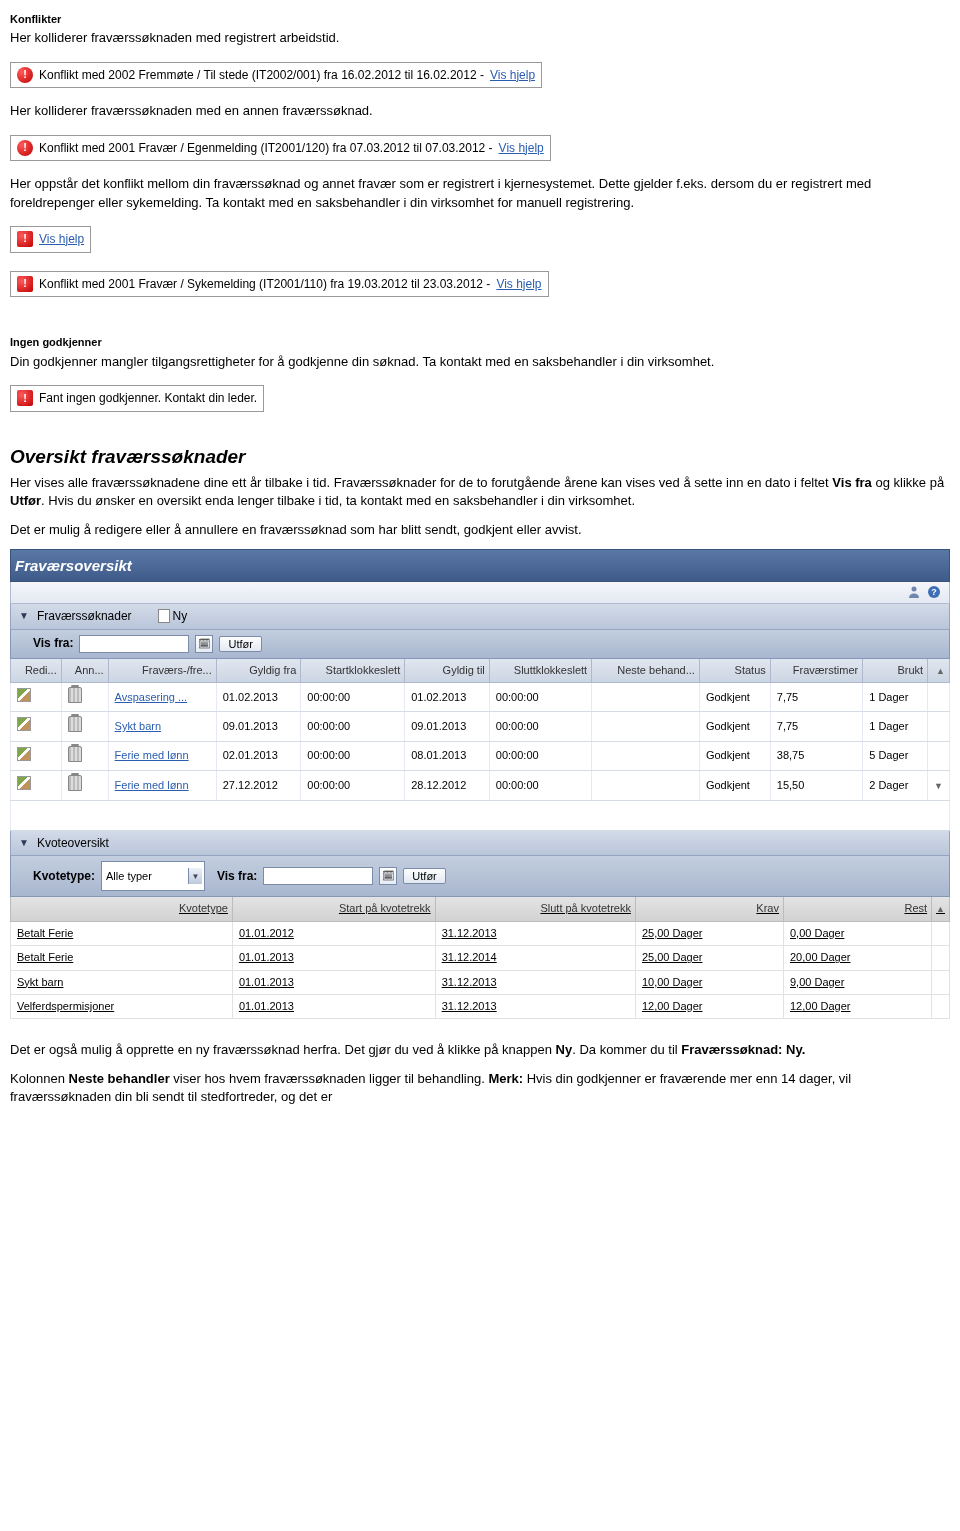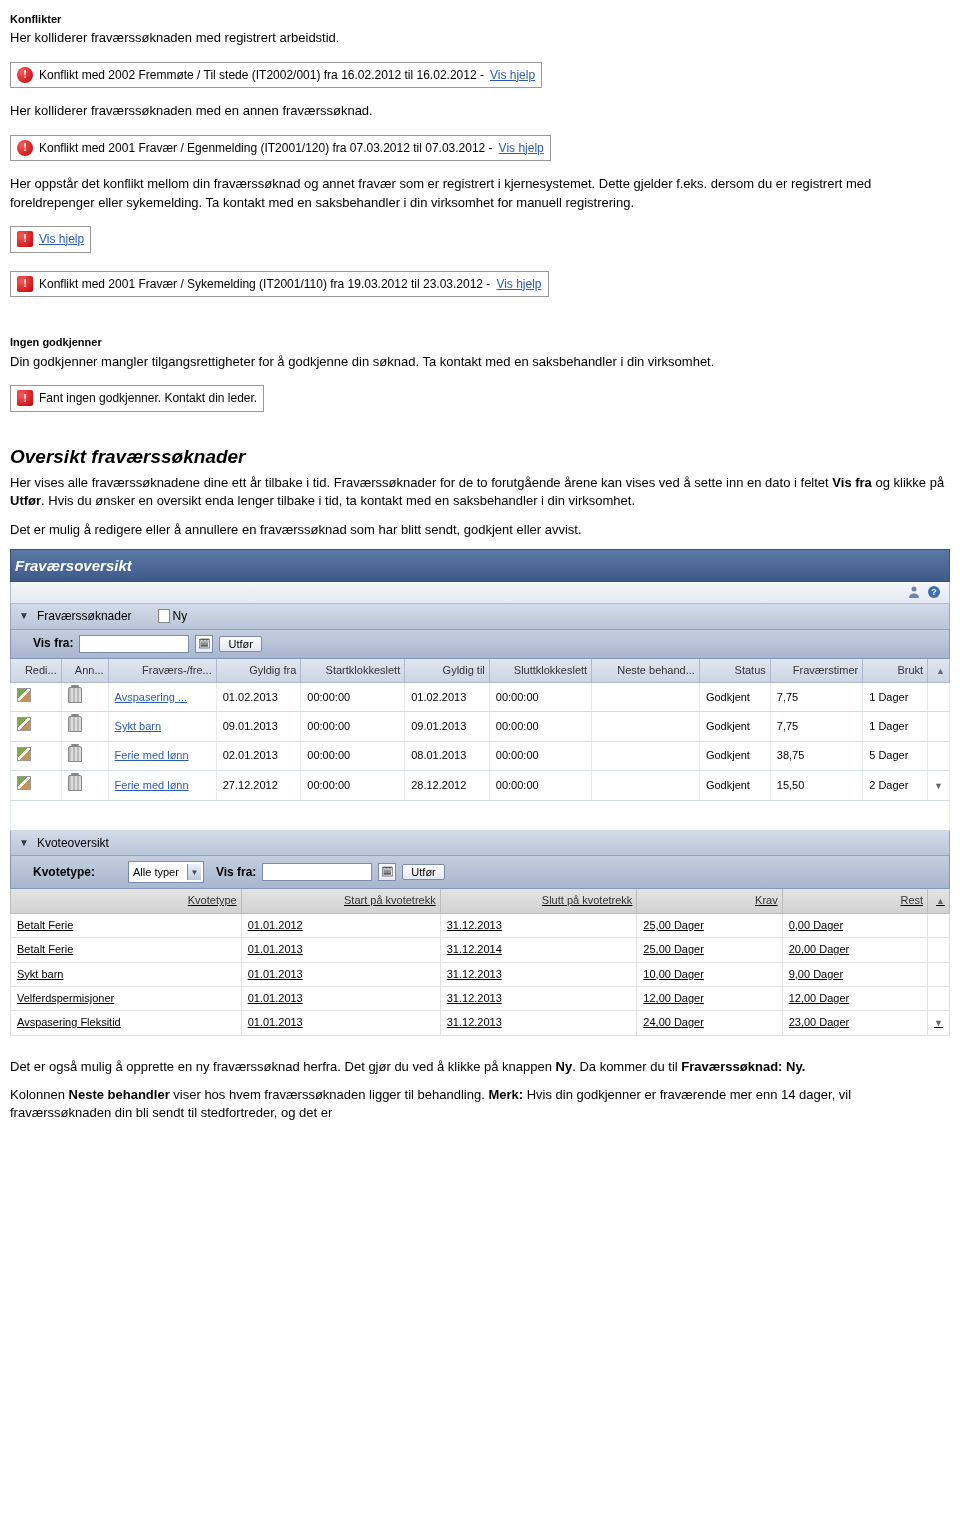--- a/index.html
+++ b/index.html
@@ -101,23 +101,23 @@
 }
 .action-btn {
   border: 1px solid #7a8ca9;
   background: linear-gradient(#fdfdfe,#e3e9f2);
   padding: 1px 8px;
   font-size: 11px;
   cursor: pointer;
   border-radius: 2px;
 }
 .select-btn {
-  border: 1px solid #7a8ca9; background:#fff; height:22px;
+  border: 1px solid #7a8ca9; background:#fff; height:30px;
   display:inline-flex; align-items:center; padding:0 2px 0 4px;
-  font-size:11px; gap:8px;margin-left:27px;
+  font-size:11px; gap:36px;
 }
 .select-btn .dd { width:14px;height:16px;background:linear-gradient(#eef2f8,#bcc9dd);border-left:1px solid #7a8ca9;display:inline-flex;align-items:center;justify-content:center;font-size:8px;color:#445;}
 table.grid {
   width: 100%;
   border-collapse: collapse;
   font-size: 11px;
   border: 1px solid #93a3c0;
   border-top: none;
 }
 table.grid th {
@@ -375,28 +375,20 @@
         <td class="scroll-col"></td>
       </tr>
       <tr>
         <td>Velferdspermisjoner</td>
         <td>01.01.2013</td>
         <td>31.12.2013</td>
         <td>12,00 Dager</td>
         <td>12,00 Dager</td>
         <td class="scroll-col"></td>
       </tr>
-      <tr>
-        <td>Avspasering Fleksitid</td>
-        <td>01.01.2013</td>
-        <td>31.12.2013</td>
-        <td>24,00 Dager</td>
-        <td>23,00 Dager</td>
-        <td class="scroll-col"><span class="scroll-arrow">▼</span></td>
-      </tr>
     </tbody>
 </table>
 
 <p style="margin-top:22px">
   <span>Det er også mulig å opprette en ny fraværssøknad herfra.  Det gjør du ved å klikke på knappen </span><span class="bold">Ny</span><span>. Da kommer du til </span><span class="bold">Fraværssøknad: Ny.</span>
 </p>
 <p>
   <span>Kolonnen </span><span class="bold">Neste behandler</span><span> viser hos hvem fraværssøknaden ligger til behandling. </span><span class="bold">Merk:</span><span> Hvis din godkjenner er fraværende mer enn 14 dager, vil fraværssøknaden din bli sendt til stedfortreder, og det er</span>
 </p>
 

